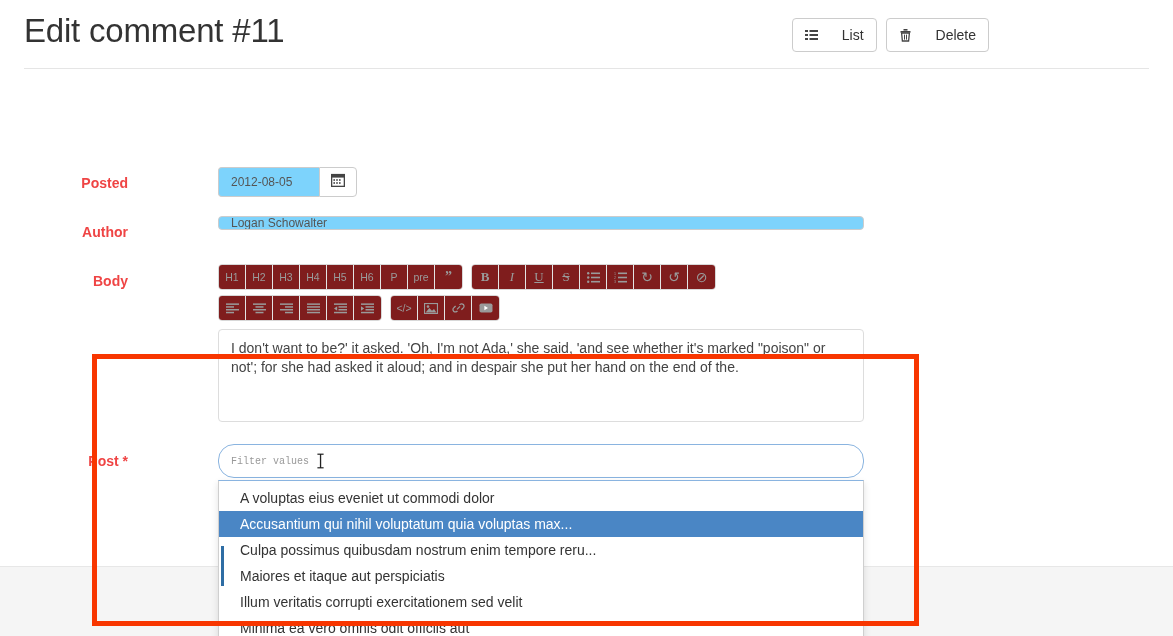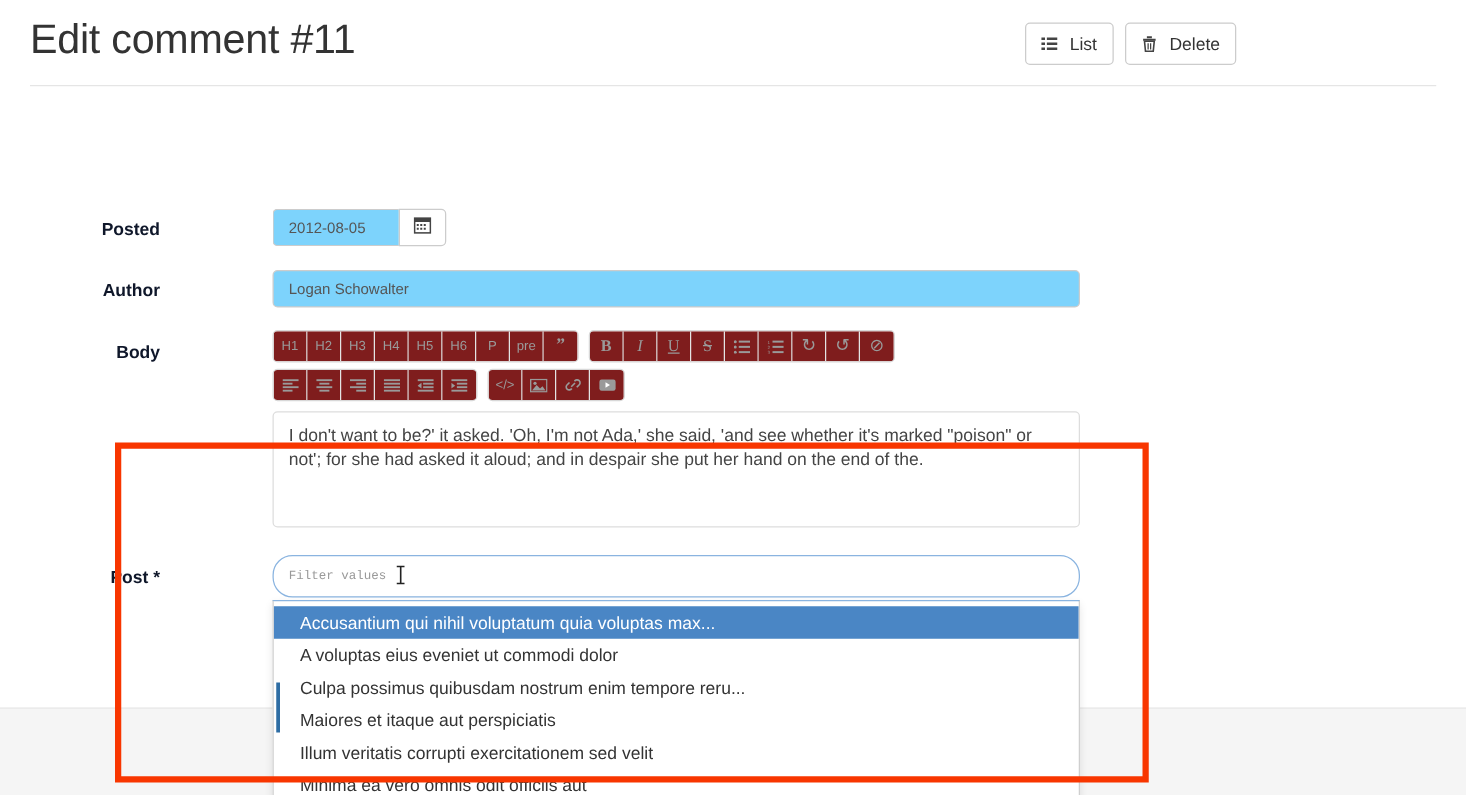--- a/index.html
+++ b/index.html
@@ -27,40 +27,40 @@
   .page-title {
     position: absolute; left: 24px; top: 12px;
     font-size: 33px; font-weight: 400; color: #333;
     letter-spacing: -0.2px;
   }
   .header-actions {
     position: absolute; right: 18px; top: 18px;
     display: flex; gap: 9px;
   }
   .btn {
-    display: inline-flex; align-items: center; gap: 10px;
+    display: inline-flex; align-items: center; gap: 24px;
     height: 34px; padding: 0 12px;
     background: #fff;
     border: 1px solid #ccc; border-radius: 4px;
     font-size: 14px; color: #333;
     cursor: pointer; white-space: nowrap;
   }
   .btn svg { display:block; }
   .hr-divider {
     position: absolute; left: 24px; top: 68px;
     width: 1125px; height: 1px; background: #e5e5e5;
   }
 
   
   .form { position: absolute; left: 0; top: 76px; width: 1173px; }
 
   .ctrl-label {
     position: absolute;
     width: 128px; text-align: right;
-    font-size: 14px; font-weight: bold; color: #0f172a;
+    font-size: 14px; font-weight: bold; color: #ef4444;
   }
 
   .input {
     background: #7dd3fc;
     border: 1px solid #ccc;
     border-radius: 4px;
     font-size: 12px; color: #555;
     padding: 6px 12px;
     font-family: "Liberation Sans", sans-serif;
   }
@@ -80,21 +80,21 @@
     background: #fff; border: 1px solid #ccc;
     border-radius: 0 4px 4px 0;
     display: flex; align-items: center; justify-content: center;
     cursor: pointer;
   }
 
   
   .author-label { left: 0; top: 148px; }
   .author-input {
     position: absolute; left: 218px; top: 140px;
-    width: 646px; height: 30px;
+    width: 646px; height: 14px;
     line-height: 18px;
   }
 
   
   .body-label { left: 0; top: 197px; }
   .editor { position: absolute; left: 218px; top: 188px; width: 646px; }
 
   .tb-row { display: flex; align-items: flex-start; gap: 8px; margin-bottom: 5px; }
   .tb-group {
     display: flex;
@@ -405,22 +405,22 @@
             <rect x="1.4" y="0.6" width="6.2" height="1.2" fill="#222"></rect>
             <rect x="1.4" y="14.2" width="6.2" height="1.2" fill="#222"></rect>
           </svg>
         </span>
       </div>
 
       <div class="blue-bar"></div>
 
       <div class="dropdown">
         <div class="dd-spacer"></div>
+        <div class="dd-item">A voluptas eius eveniet ut commodi dolor</div>
         <div class="dd-item selected">Accusantium qui nihil voluptatum quia voluptas max...</div>
-        <div class="dd-item">A voluptas eius eveniet ut commodi dolor</div>
         <div class="dd-item">Culpa possimus quibusdam nostrum enim tempore reru...</div>
         <div class="dd-item">Maiores et itaque aut perspiciatis</div>
         <div class="dd-item">Illum veritatis corrupti exercitationem sed velit</div>
         <div class="dd-item">Minima ea vero omnis odit officiis aut</div>
 
       </div>
     </div>
 
   </div>
 

